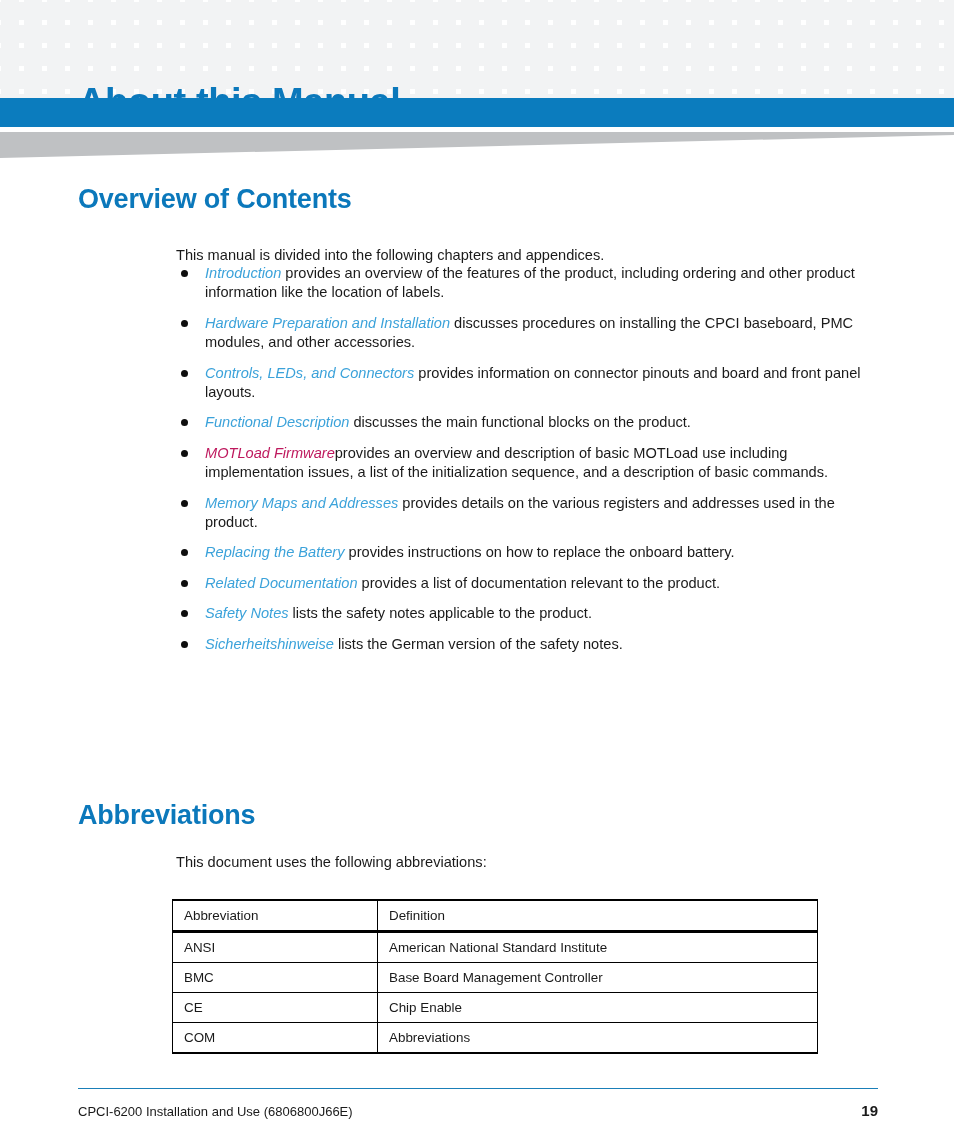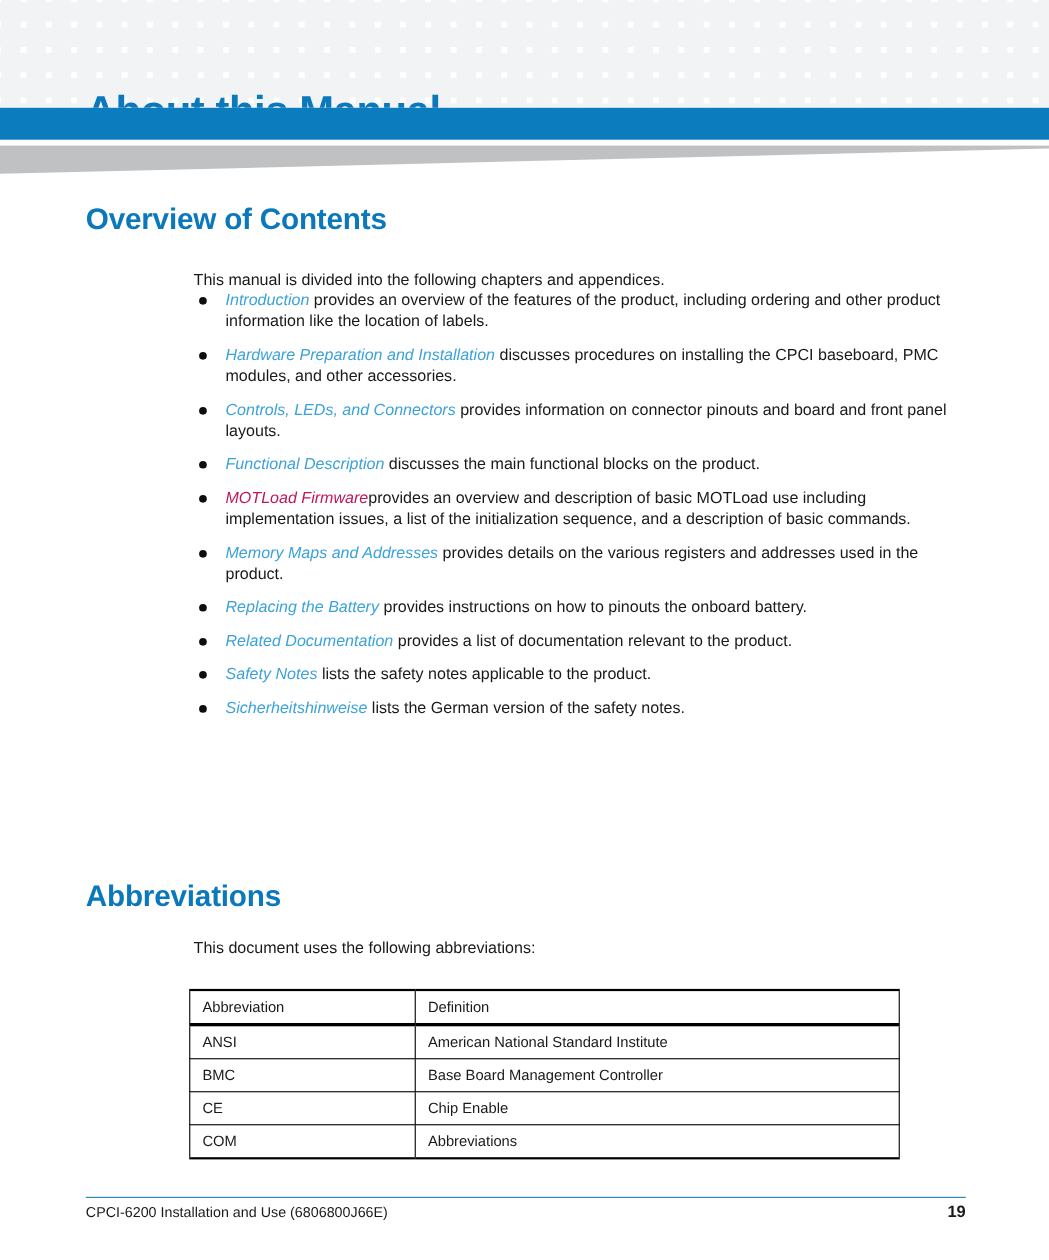--- a/index.html
+++ b/index.html
@@ -195,21 +195,21 @@
   }
   .footer-rule {
     width: 800px;
     height: 1px;
     background: #1a7fb8;
   }
   .footer-row {
     display: flex;
     justify-content: space-between;
     align-items: baseline;
-    margin-top: 4px;
+    margin-top: 13px;
   }
   .footer-doc {
     font-size: 13px;
     color: #1a1a1a;
   }
   .footer-page {
     font-size: 15px;
     font-weight: bold;
     color: #1a1a1a;
   }
@@ -447,21 +447,21 @@
 
   <div class="body-text intro-line">This manual is divided into the following chapters and appendices.</div>
 
   <ul class="bullet-list">
       <li><span class="bullet-dot"></span><span class="xref" style="color: rgb(59, 162, 218);">Introduction</span><span> provides an overview of the features of the product, including ordering and other product information like the location of labels.</span></li>
       <li><span class="bullet-dot"></span><span class="xref" style="color: rgb(59, 162, 218);">Hardware Preparation and Installation</span><span> discusses procedures on installing the CPCI baseboard, PMC modules, and other accessories.</span></li>
       <li><span class="bullet-dot"></span><span class="xref" style="color: rgb(59, 162, 218);">Controls, LEDs, and Connectors</span><span> provides information on connector pinouts and board and front panel layouts.</span></li>
       <li><span class="bullet-dot"></span><span class="xref" style="color: rgb(59, 162, 218);">Functional Description</span><span> discusses the main functional blocks on the product.</span></li>
       <li><span class="bullet-dot"></span><span class="xref" style="color: #be185d;">MOTLoad Firmware</span><span>provides an overview and description of basic MOTLoad use including implementation issues, a list of the initialization sequence, and a description of basic commands.</span></li>
       <li><span class="bullet-dot"></span><span class="xref" style="color: rgb(59, 162, 218);">Memory Maps and Addresses</span><span> provides details on the various registers and addresses used in the product.</span></li>
-      <li><span class="bullet-dot"></span><span class="xref" style="color: rgb(59, 162, 218);">Replacing the Battery</span><span> provides instructions on how to pinouts the onboard battery.</span></li>
+      <li><span class="bullet-dot"></span><span class="xref" style="color: rgb(59, 162, 218);">Replacing the Battery</span><span> provides instructions on how to replace the onboard battery.</span></li>
       <li><span class="bullet-dot"></span><span class="xref" style="color: rgb(59, 162, 218);">Related Documentation</span><span> provides a list of documentation relevant to the product.</span></li>
       <li><span class="bullet-dot"></span><span class="xref" style="color: rgb(59, 162, 218);">Safety Notes</span><span> lists the safety notes applicable to the product.</span></li>
       <li><span class="bullet-dot"></span><span class="xref" style="color: rgb(59, 162, 218);">Sicherheitshinweise</span><span> lists the German version of the safety notes.</span></li>
     </ul>
 
   <h2 class="section-heading heading-abbrev">Abbreviations</h2>
 
   <div class="body-text abbrev-line">This document uses the following abbreviations:</div>
 
   <table class="abbrev-table">

